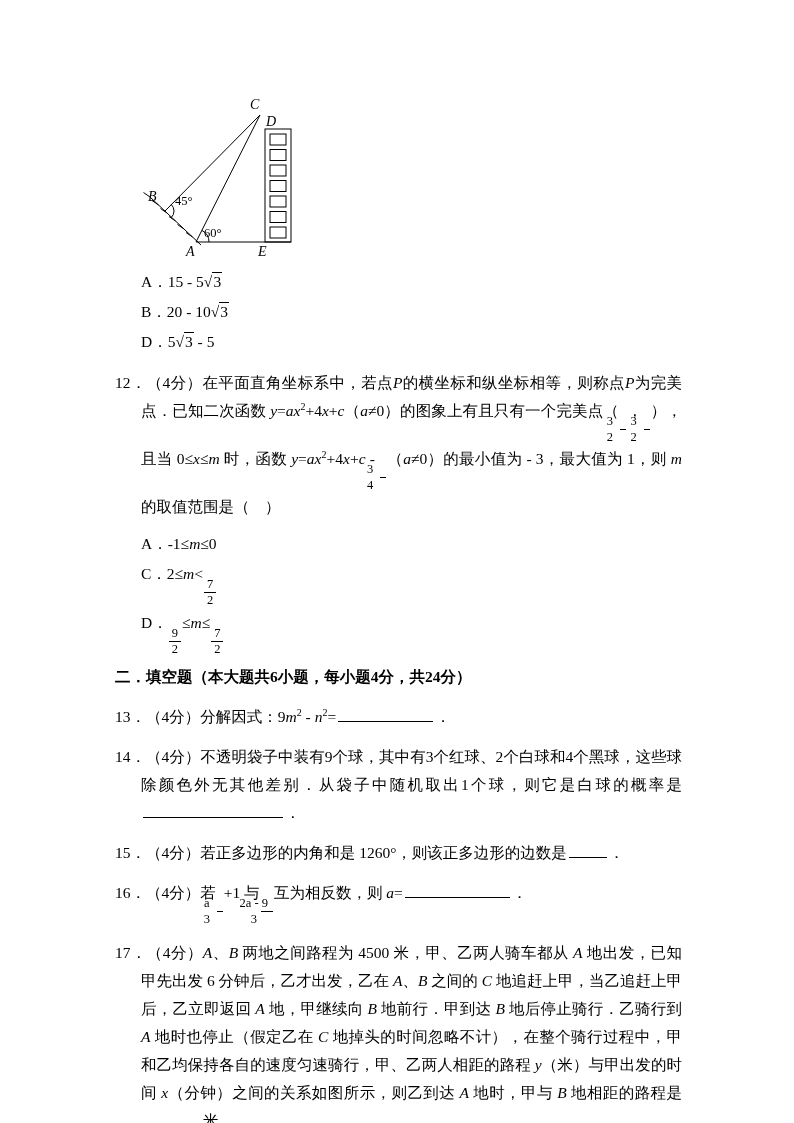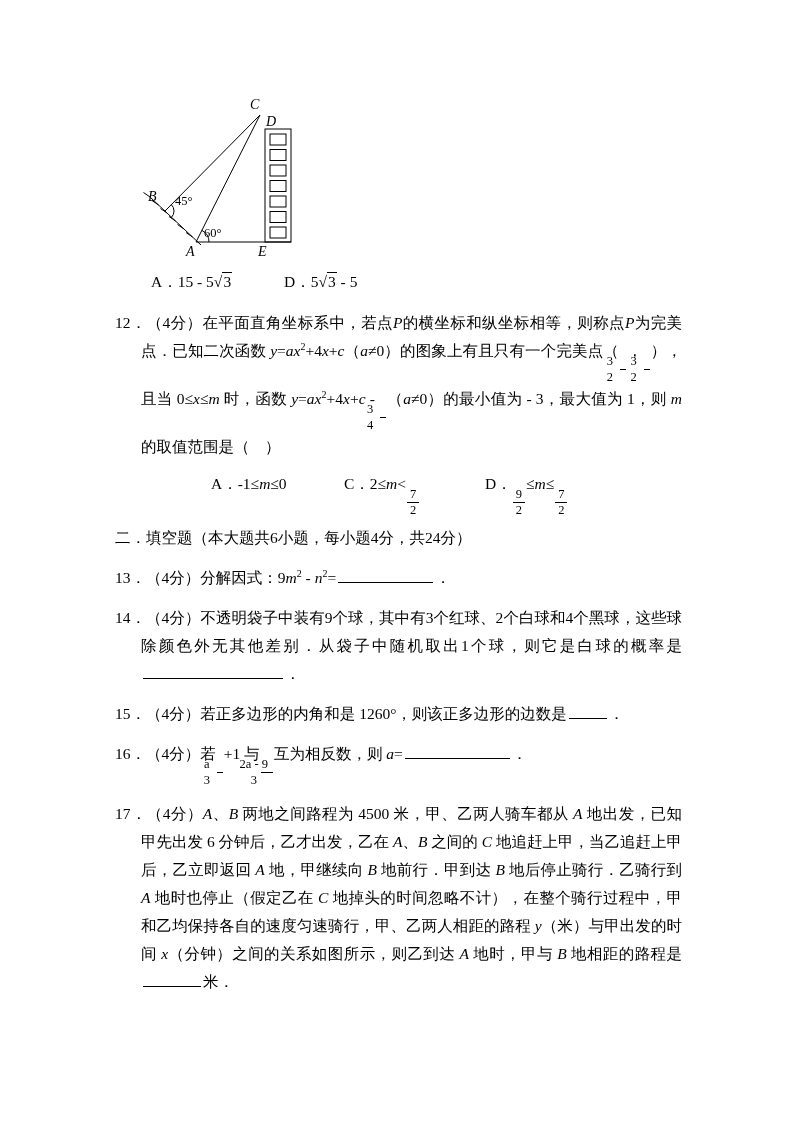--- a/index.html
+++ b/index.html
@@ -13,23 +13,23 @@
 
   .figure { margin:0 0 4px 23px; }
   .figure svg { display:block; }
   .figure line, .figure path, .figure rect { stroke:#000; stroke-width:1; fill:none; }
   .figure text { font-size:14px; font-style:italic; fill:#000;
                  font-family:"Liberation Serif","DejaVu Serif",serif; }
   .figure text.deg { font-style:normal; font-size:12.5px; }
 
   .q { line-height:28px; text-align:justify; margin-bottom:8px;
        padding-left:26px; text-indent:-26px;margin-top:12px; }
-  .sec { font-weight:400; line-height:28px; margin:6px 0 8px 0; }
+  .sec { font-weight:700; line-height:28px; margin:6px 0 8px 0; }
 
-  .choices { display:flex; align-items:baseline; margin:2px 0 10px 36px; line-height:30px; }
+  .choices { display:flex; align-items:baseline; margin:2px 0 10px 26px; line-height:30px;flex-direction:column; }
   .choices.tall { margin-bottom:6px;justify-content:center; }
   .choice:nth-child(1){ width:133px; }
   .choice:nth-child(2){ width:141px; }
   .choice:nth-child(3){ width:137px; }
 
   .it { font-style:italic; }
   .sup { font-size:10px; vertical-align:super; line-height:0; }
   .frac { display:inline-flex; flex-direction:column; text-align:center;
           vertical-align:-9px; font-size:12.5px; line-height:1.2; margin:0 1px; }
   .fn { border-bottom:1px solid #000; padding:0 3px; }
@@ -78,20 +78,21 @@
         <text x="10" y="106">B</text>
         <text x="48" y="161">A</text>
         <text x="120" y="161">E</text>
         <text x="37" y="110" class="deg">45°</text>
         <text x="66" y="142" class="deg">60°</text>
       </svg>
     </div>
 
     <div class="choices">
       <span class="choice">A．15 - 5<span class="sqrt">√<span class="rad">3</span></span></span>
+      <span class="choice">B．20 - 10<span class="sqrt">√<span class="rad">3</span></span></span>
       <span class="choice">D．5<span class="sqrt">√<span class="rad">3</span></span> - 5</span>
     </div>
 
     <div class="q">12．（4分）在平面直角坐标系中，若点<span class="it">P</span>的横坐标和纵坐标相等，则称点<span class="it">P</span>为完美点．已知二次函数 <span class="it">y</span>=<span class="it">ax</span><span class="sup">2</span>+4<span class="it">x</span>+<span class="it">c</span>（<span class="it">a</span>≠0）的图象上有且只有一个完美点（<span class="frac">
           <span class="fn">3</span>
           <span class="fd">2</span>
         </span>，<span class="frac">
           <span class="fn">3</span>
           <span class="fd">2</span>
         </span>），且当 0≤<span class="it">x</span>≤<span class="it">m</span> 时，函数 <span class="it">y</span>=<span class="it">ax</span><span class="sup">2</span>+4<span class="it">x</span>+<span class="it">c</span> - <span class="frac">

